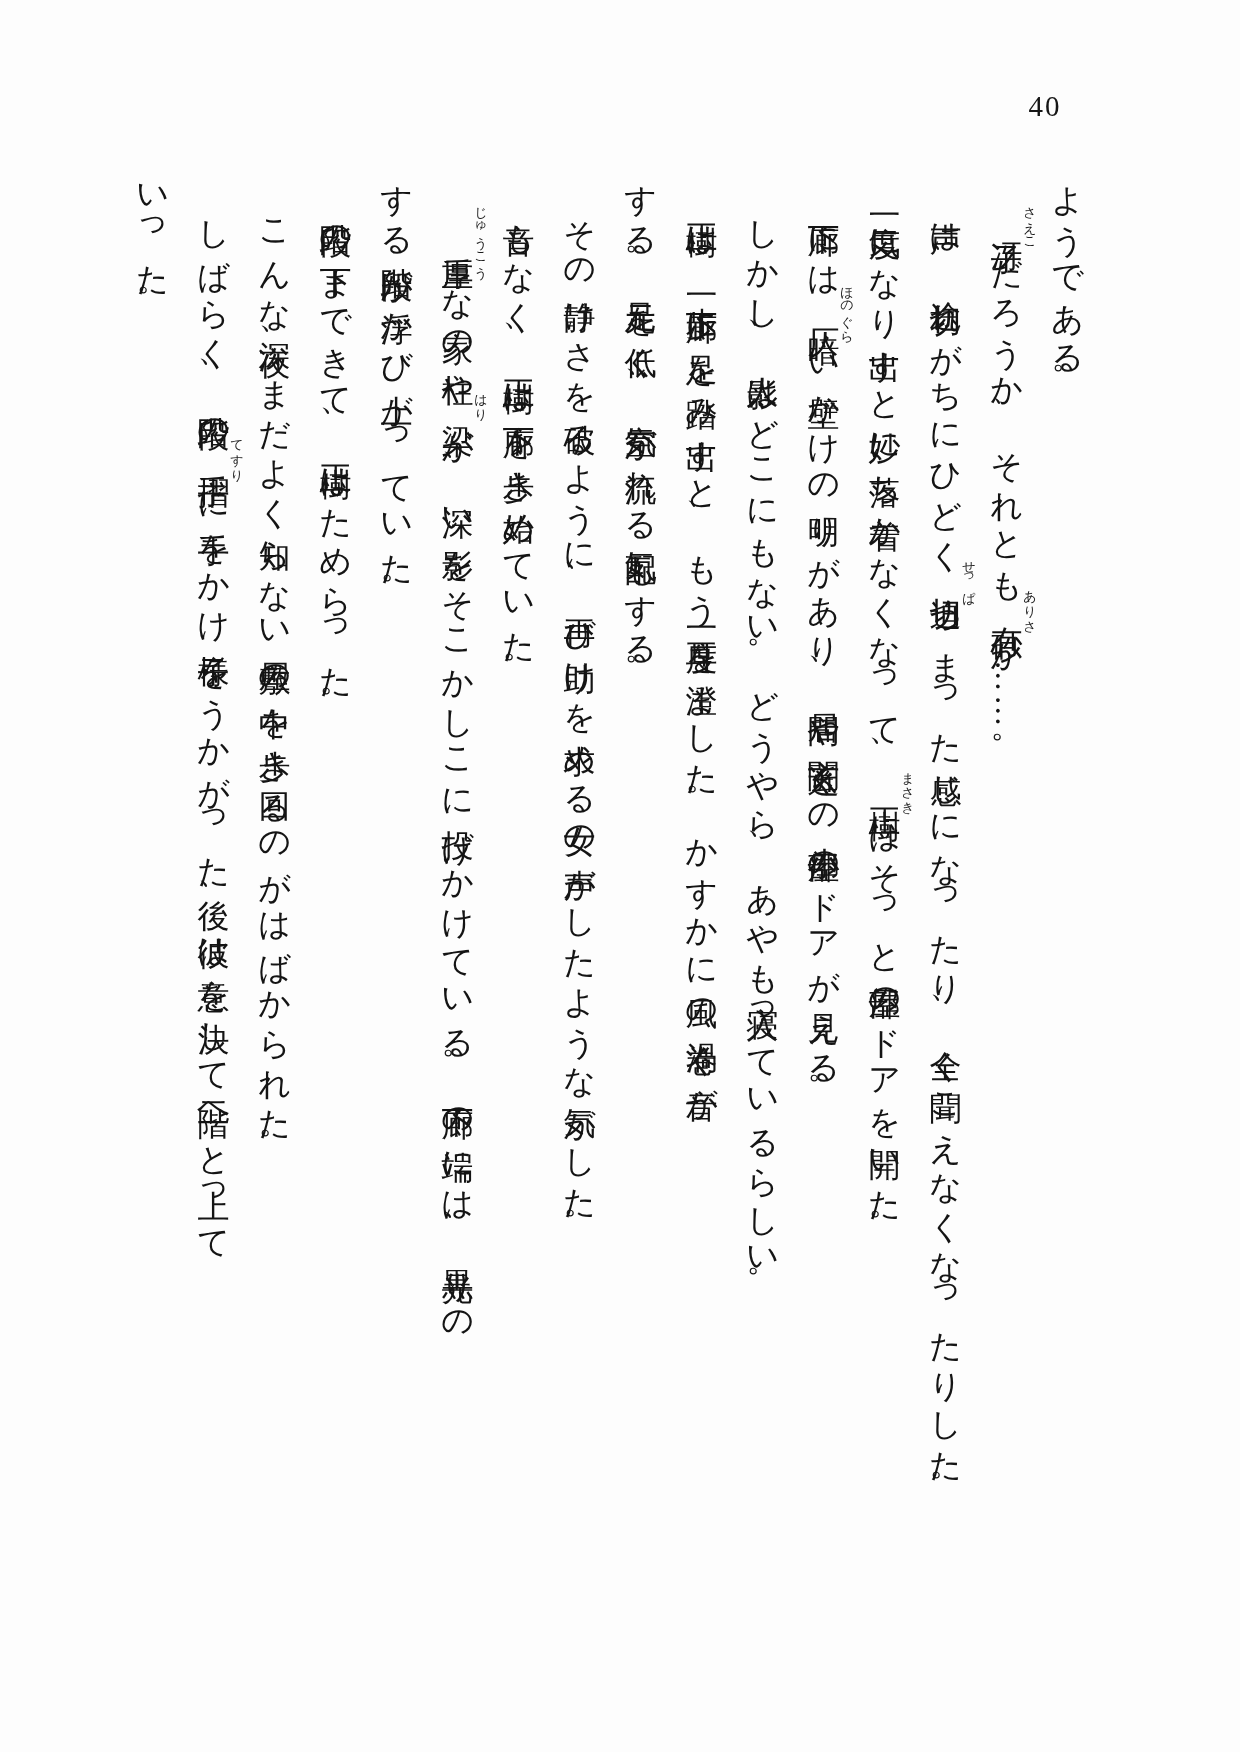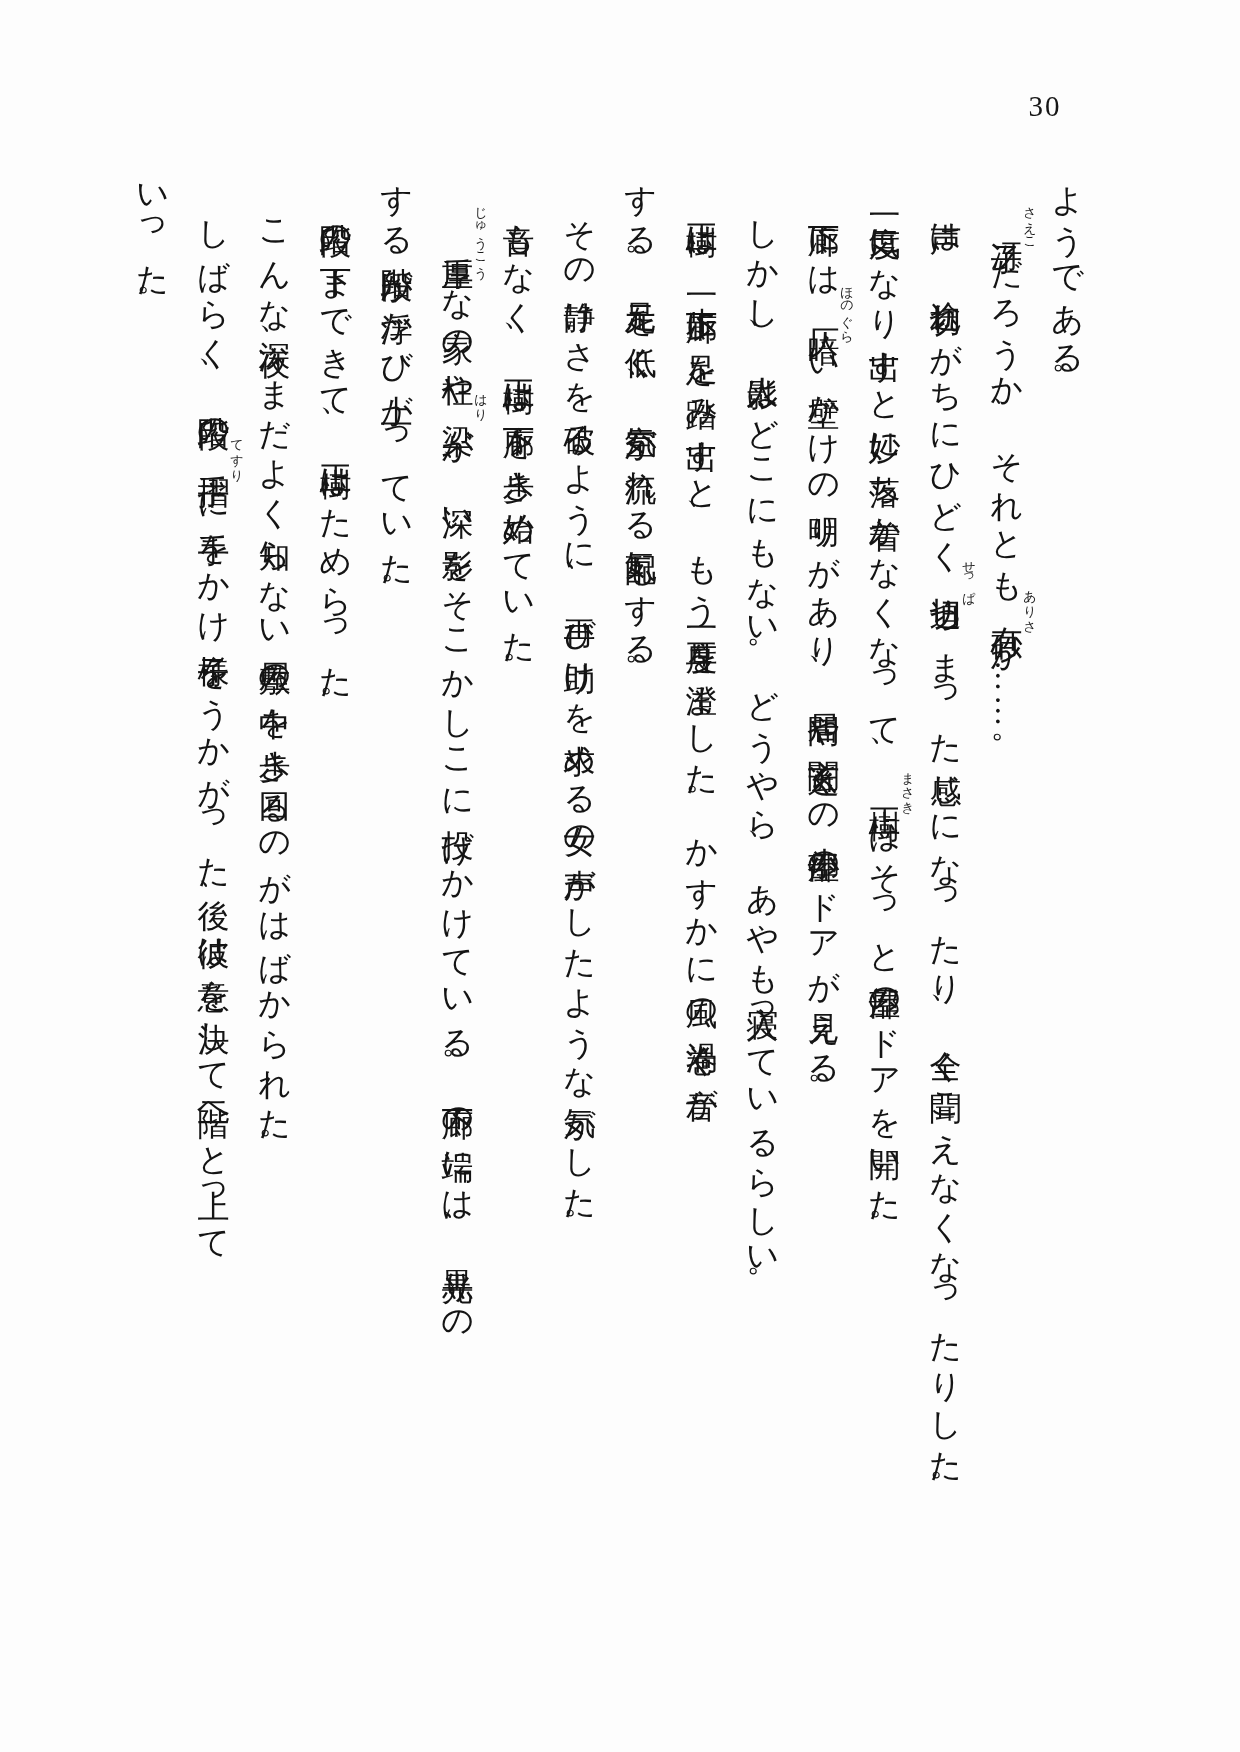--- a/index.html
+++ b/index.html
@@ -48,21 +48,21 @@
   }
   rt {
     font-size: 13px;
     letter-spacing: 0;
     color: #1a1a1a;
   }
 </style>
 </head>
 <body>
 
-<div class="page-number">30</div>
+<div class="page-number">40</div>
 
 <main class="page-text">
     <div class="line"><span>ようである。</span></div>
     <div class="line indent"><ruby>冴子<rt>さえこ</rt></ruby><span>だろうか、それとも</span><ruby>有砂<rt>ありさ</rt></ruby><span>か……。</span></div>
     <div class="line indent"><span>声は、途切れがちにひどく</span><ruby>切迫<rt>せっぱ</rt></ruby><span>つまった感じになったり、全く聞こえなくなったりした。</span></div>
     <div class="line indent"><span>一度気になり出すと妙に落ち着かなくなって、</span><ruby>正樹<rt>まさき</rt></ruby><span>はそっと部屋のドアを開いた。</span></div>
     <div class="line indent"><span>廊下には</span><ruby>仄暗<rt>ほのぐら</rt></ruby><span>い壁かけの明りがあり、居間や玄関近くの小部屋のドアが見える。</span></div>
     <div class="line indent"><span>しかし、人影はどこにもない。どうやら、あやも寝入っているらしい。</span></div>
     <div class="line indent"><span>正樹は、一歩廊下に足を踏み出すと、もう一度耳を澄ました。かすかに風の渦巻く音が</span></div>
     <div class="line"><span>する。足元を低く、空気が流れる気配もする。</span></div>

